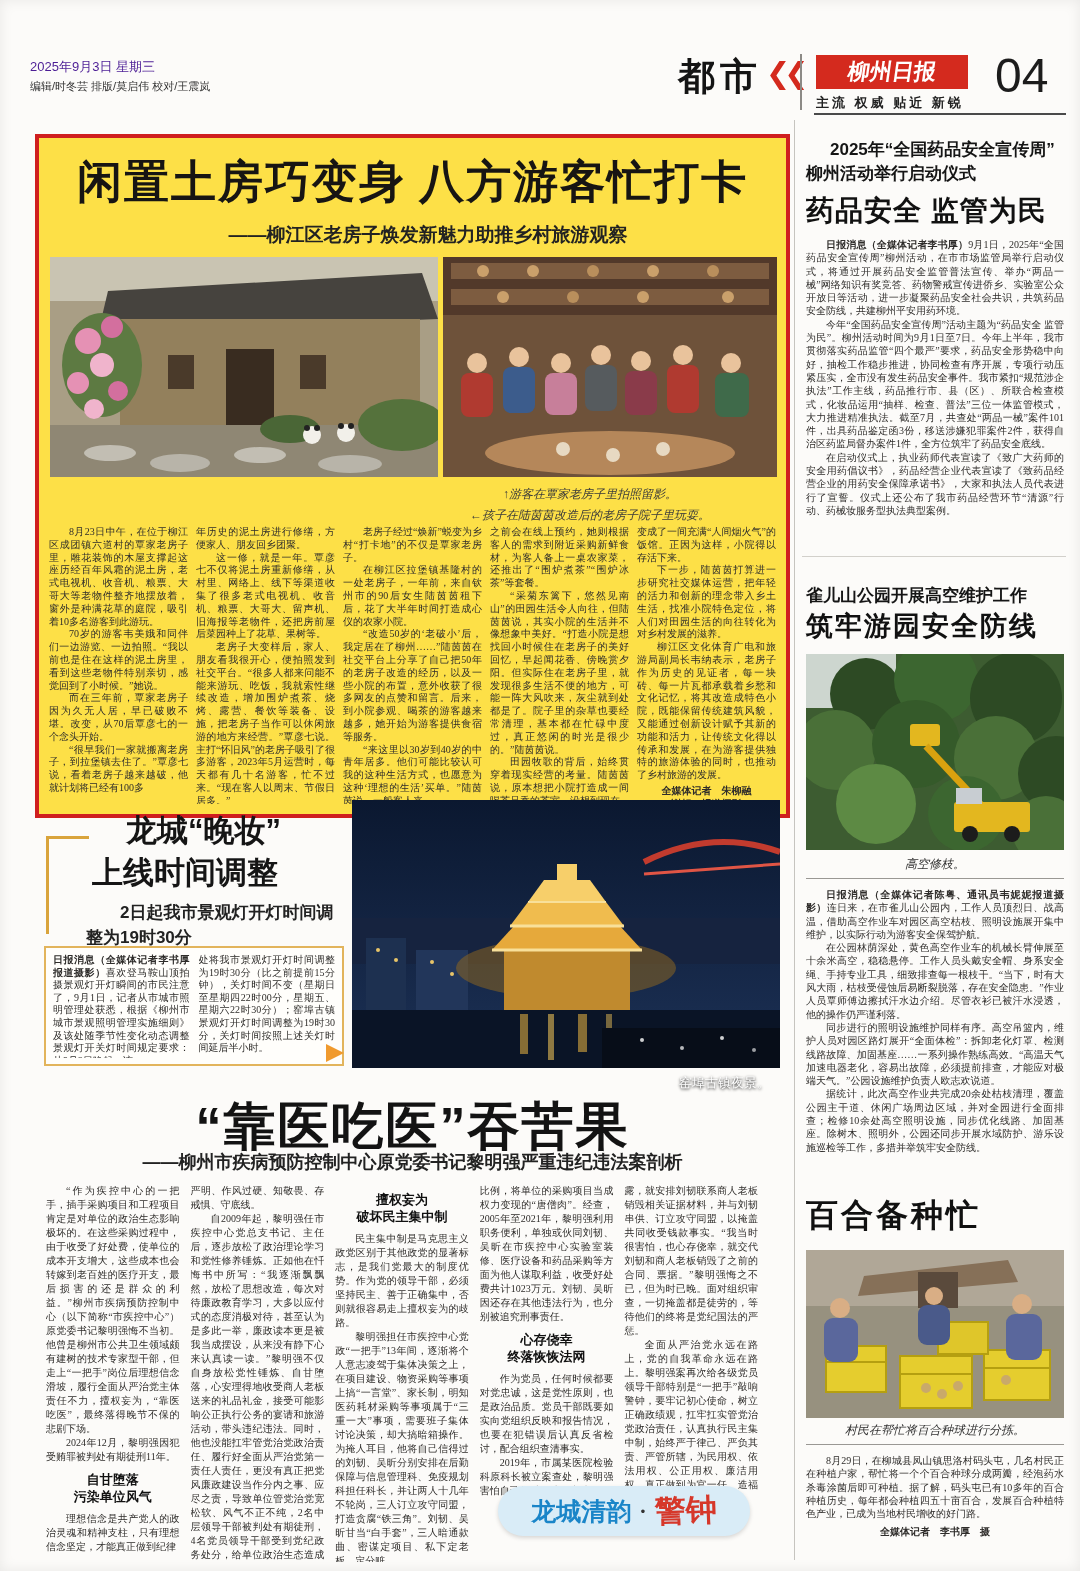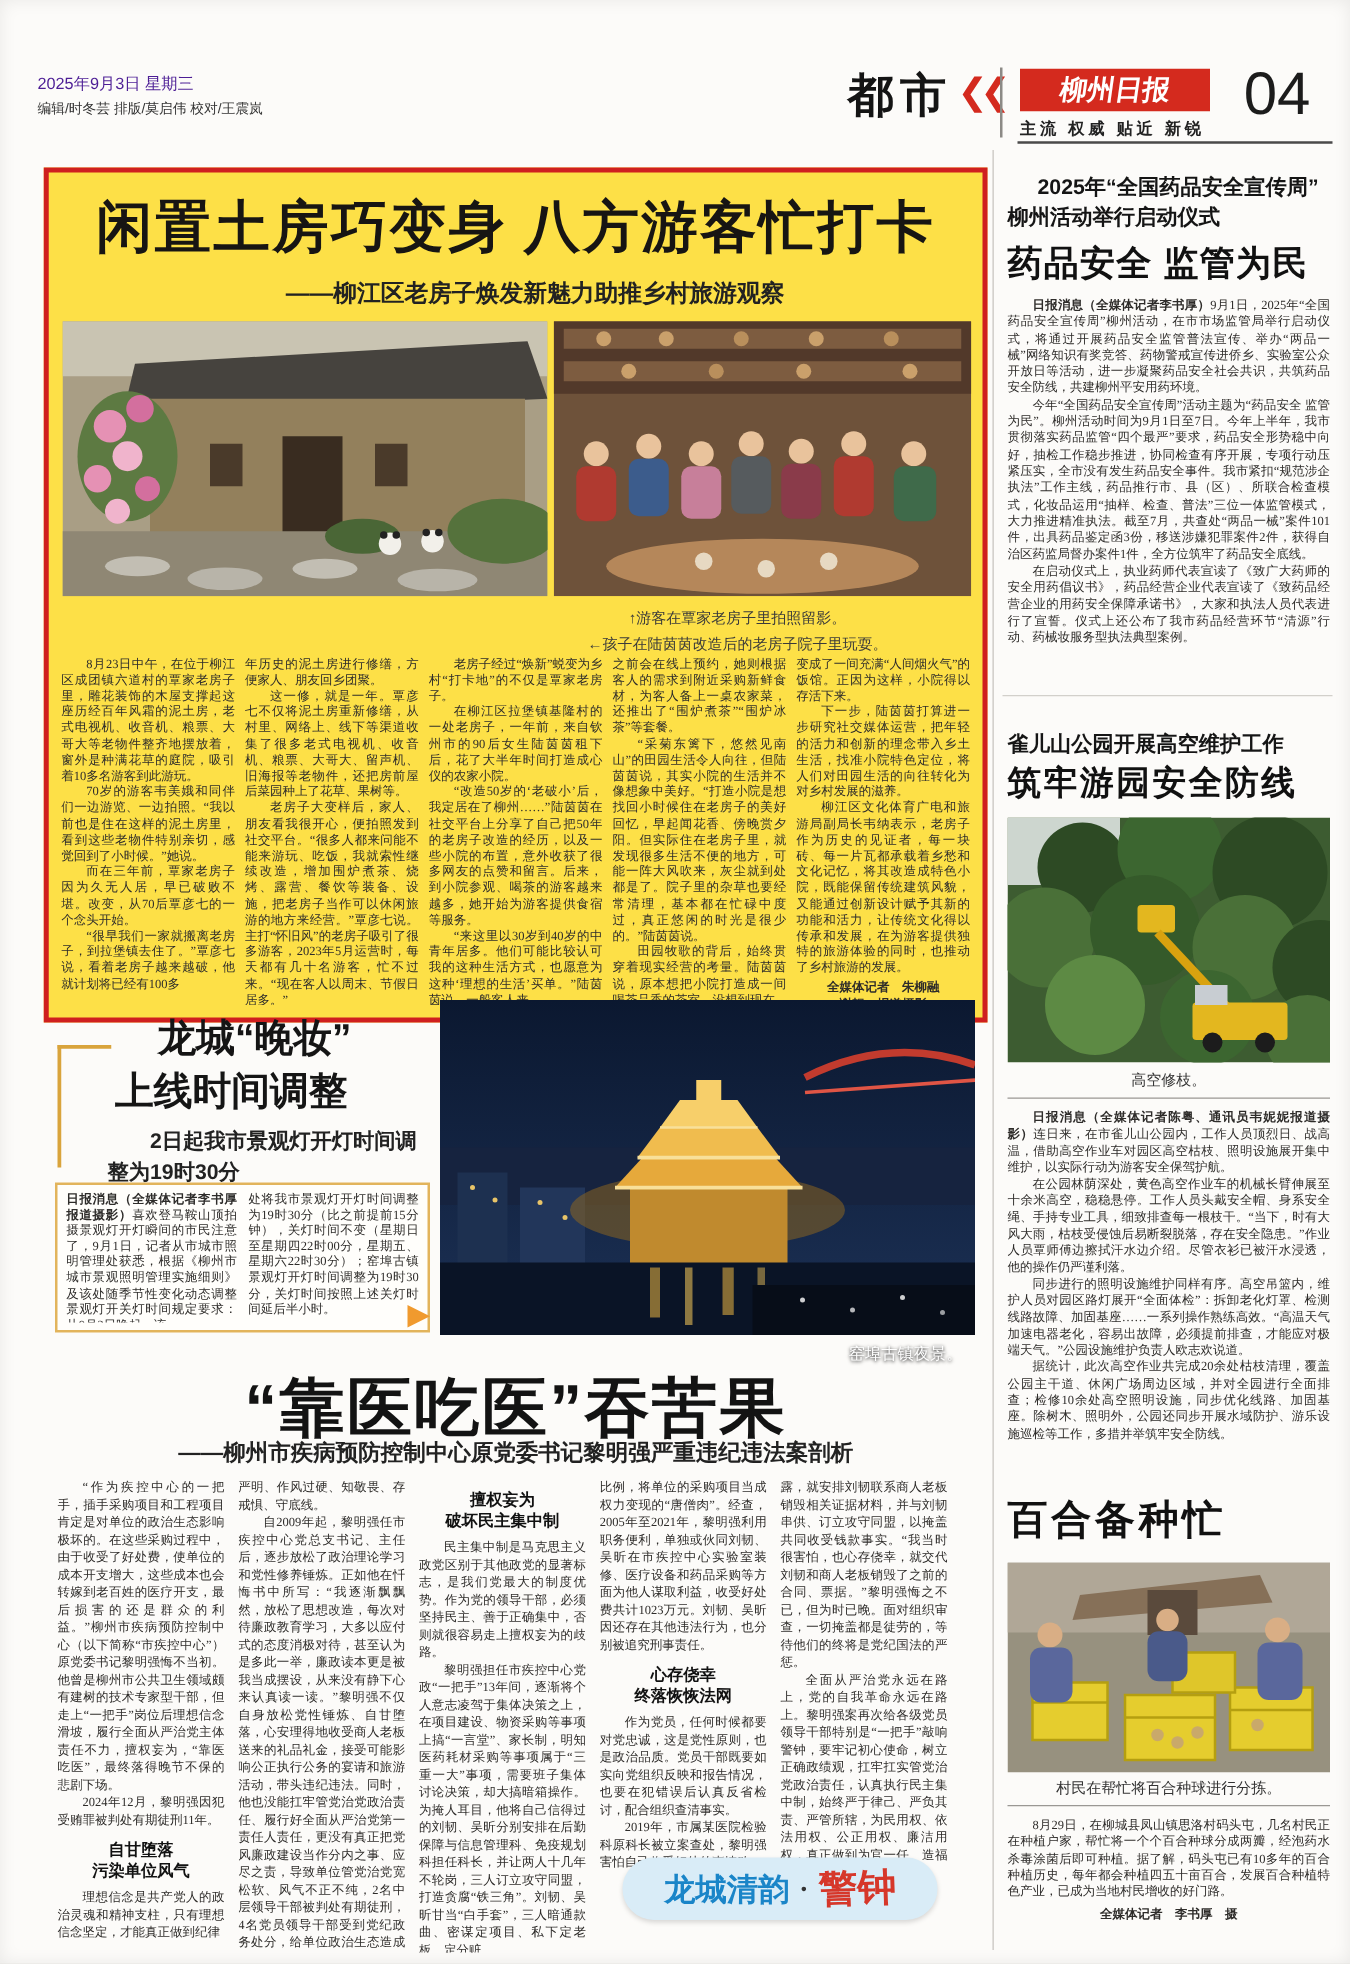--- a/index.html
+++ b/index.html
@@ -1,21 +1,21 @@
 <!DOCTYPE html>
 <html><head>
 <meta charset="utf-8">
 <style>
   html,body{margin:0;padding:0;background:#e9e7e2;}
   #paper{position:relative;width:1080px;height:1571px;background:#fcfbf9;overflow:hidden;
          font-family:"Liberation Serif","DejaVu Serif",serif;box-shadow:inset 0 0 14px rgba(0,0,0,.08);}
   .abs{position:absolute;}
   .sans{font-family:"Liberation Sans","DejaVu Sans",sans-serif;}
   .serif{font-family:"Liberation Serif","DejaVu Serif",serif;}
-  .kai{font-family:"Liberation Serif","DejaVu Serif",serif;}
+  .kai{font-family:"Liberation Serif","DejaVu Serif",serif;font-style:italic;}
   
   .jbody{font-size:10px;line-height:12.8px;text-align:justify;color:#2e2c2a;overflow:hidden;}
   .jbody p{margin:0;text-indent:2em;}
   .jbody p.cont{text-indent:0;}
   .cont:empty{display:none;}
   .lh14{line-height:14px;}
   .sbody{font-size:10px;line-height:13.3px;text-align:justify;color:#2e2c2a;overflow:hidden;}
   .sbody p{margin:0;text-indent:2em;}
   .colsub{white-space:pre-line;text-align:center;font-weight:bold;font-size:13px;line-height:17px;
           margin:7px 0;color:#111;font-family:"Liberation Sans","DejaVu Sans",sans-serif;}

